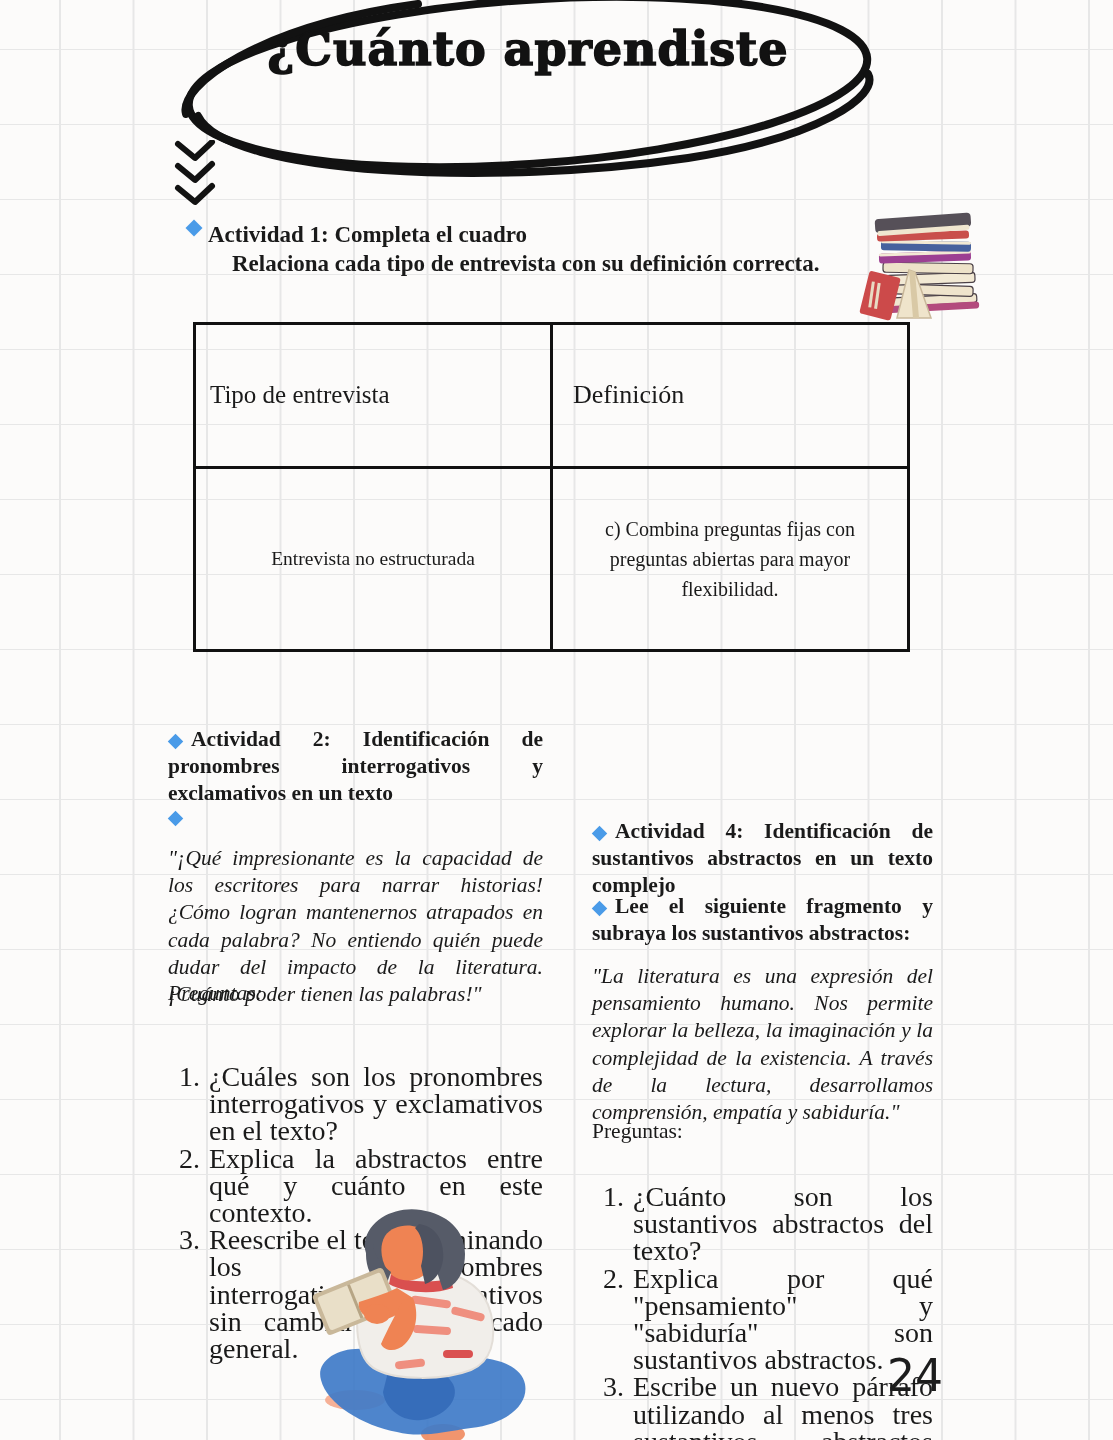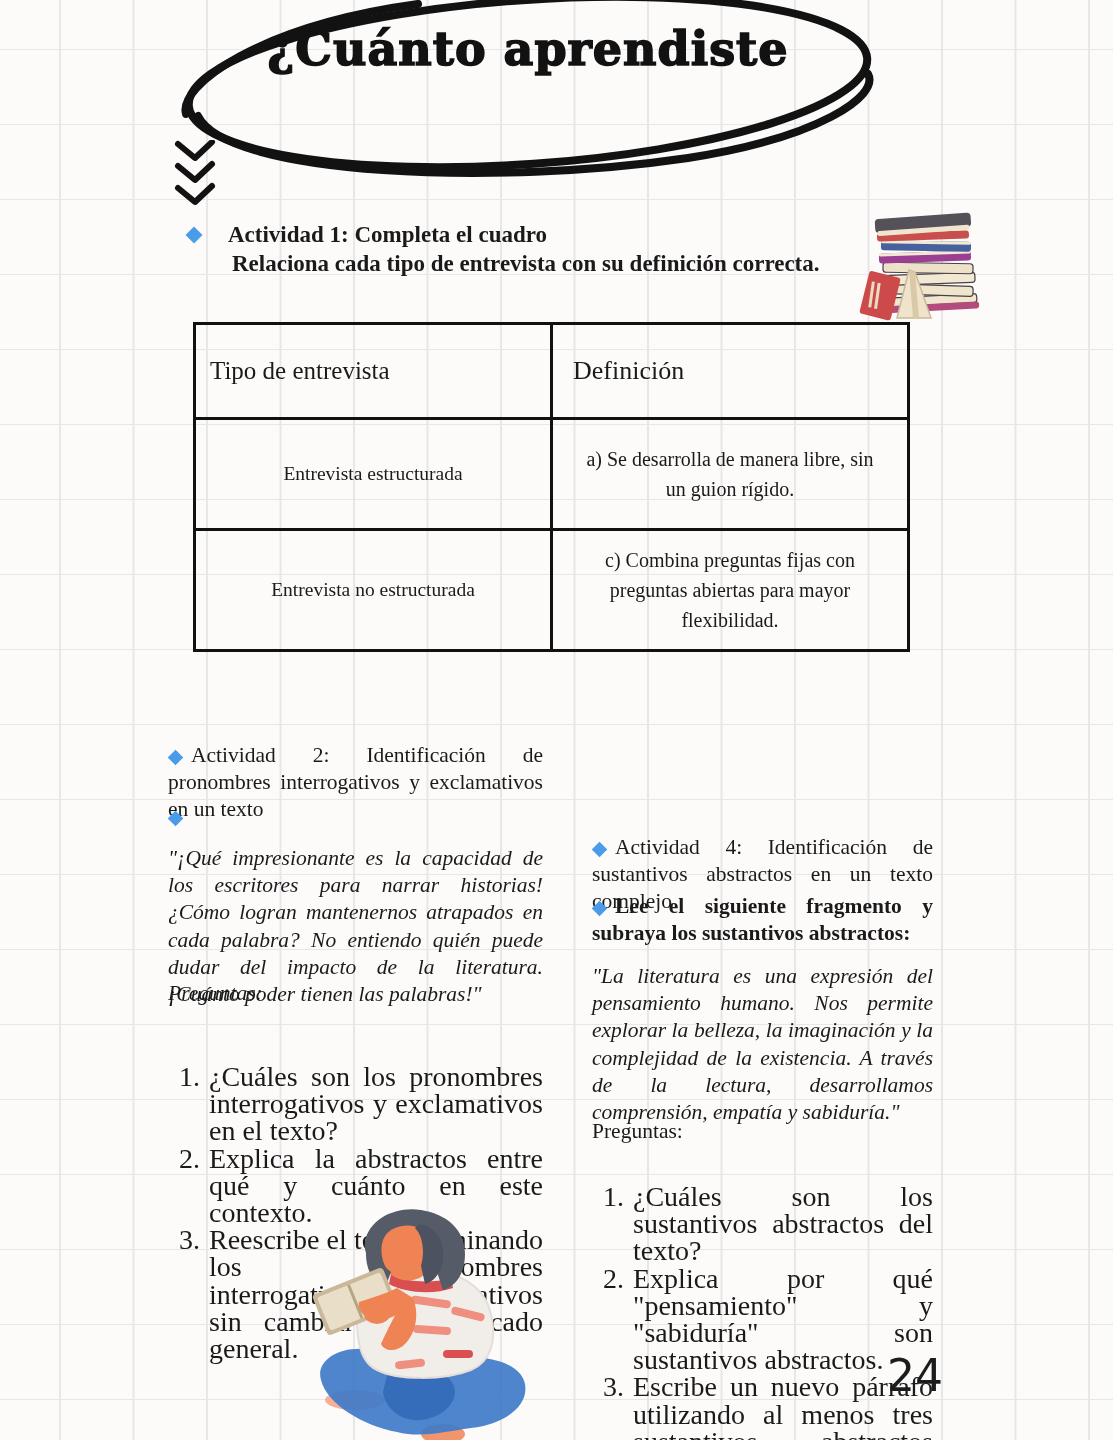--- a/index.html
+++ b/index.html
@@ -28,21 +28,21 @@
     line-height:1.28;
     text-align:center;
     letter-spacing:1px;
     color:#121212;
     -webkit-text-stroke:1.6px #121212;
   }
   .chevrons{ left:170px; top:140px; width:50px; height:72px; }
 
   
   .act1{ left:188px; top:222px; width:650px; }
-  .act1-line1{ display:flex; align-items:center; gap:28px; }
+  .act1-line1{ display:flex; align-items:flex-start; gap:8px; }
   .diamond{
     width:12px; height:12px; flex:0 0 12px;
     background:#4a9be8;
     transform:rotate(45deg);
     display:inline-block;
   }
   .diamond.inline{
     margin:0 10px 0 2px;
     vertical-align:middle;
     flex:none;
@@ -66,23 +66,22 @@
   }
   td.h1{ font-size:25px; padding-left:14px; width:50%; height:73px; }
   td.h2{ font-size:26px; padding-left:20px; }
   td.c1{ text-align:center; font-size:19.5px; height:85px; }
   td.c2{ text-align:center; font-size:20px; line-height:1.5; padding:0 28px; }
 
   
   .col-left{ left:168px; width:375px; }
   .col-right{ left:592px; width:341px; }
   .act-header{
-    font-weight:normal; font-size:21.5px; line-height:27px;
+    font-weight:bold; font-size:21.5px; line-height:27px;
     text-align:justify;
-    margin-top:16px;
   }
   .act-header .diamond{ width:11px; height:11px; }
   .instr{ font-size:21.5px; line-height:27px; }
   .instr.bold{ font-weight:bold; text-align:justify; }
   .fragment{
     font-style:italic; font-size:21.5px; line-height:27.2px;
     text-align:justify;
   }
   .preg-it{ font-style:italic; font-size:21.5px; line-height:27px; }
   .preg-up{ font-style:normal; font-size:21.5px; line-height:27px; }
@@ -179,24 +178,20 @@
   <path d="M 66 58 L 72 60 L 76 106 L 70 106 Z" fill="#d9c9a6"></path>
 </svg>
 
 <table class="match">
   <tbody>
     <tr>
       <td class="h1">Tipo de entrevista</td>
       <td class="h2">Definición</td>
     </tr>
     <tr>
-      <td class="c1">Entrevista estructurada</td>
-      <td class="c2">a) Se desarrolla de manera libre, sin un guion rígido.</td>
-    </tr>
-    <tr>
       <td class="c1">Entrevista no estructurada</td>
       <td class="c2">c) Combina preguntas fijas con preguntas abiertas para mayor flexibilidad.</td>
     </tr>
   </tbody>
 </table>
 
 <div class="abs col-left act-header" style="top:726px;">
   <span class="diamond inline"></span><span>Actividad 2: Identificación de pronombres interrogativos y exclamativos en un texto</span>
 </div>
 
@@ -221,21 +216,21 @@
 
 <div class="abs col-right instr bold" style="top:893px;">
   <span class="diamond inline" style="width:11px;height:11px;"></span><span>Lee el siguiente fragmento y subraya los sustantivos abstractos:</span>
 </div>
 
 <div class="abs col-right fragment" style="top:963px;">"La literatura es una expresión del pensamiento humano. Nos permite explorar la belleza, la imaginación y la complejidad de la existencia. A través de la lectura, desarrollamos comprensión, empatía y sabiduría."</div>
 <div class="abs col-right preg-up" style="top:1118px;">Preguntas:</div>
 
 <div class="abs col-right" style="top:1143px;">
   <ol class="qs">
-    <li>¿Cuáles son los sustantivos abstractos del texto?</li>
+    <li>¿Cuánto son los sustantivos abstractos del texto?</li>
     <li>Explica por qué "pensamiento" y "sabiduría" son sustantivos abstractos.</li>
     <li>Escribe un nuevo párrafo utilizando al menos tres sustantivos abstractos diferentes</li>
   </ol>
 </div>
 
 <svg class="abs reader-illustration" viewBox="0 0 245 238">
 
   <ellipse cx="62" cy="198" rx="30" ry="10" fill="#f5a284" opacity=".85"></ellipse>
   <ellipse cx="150" cy="232" rx="22" ry="10" fill="#ef8a5e" opacity=".9"></ellipse>
 

